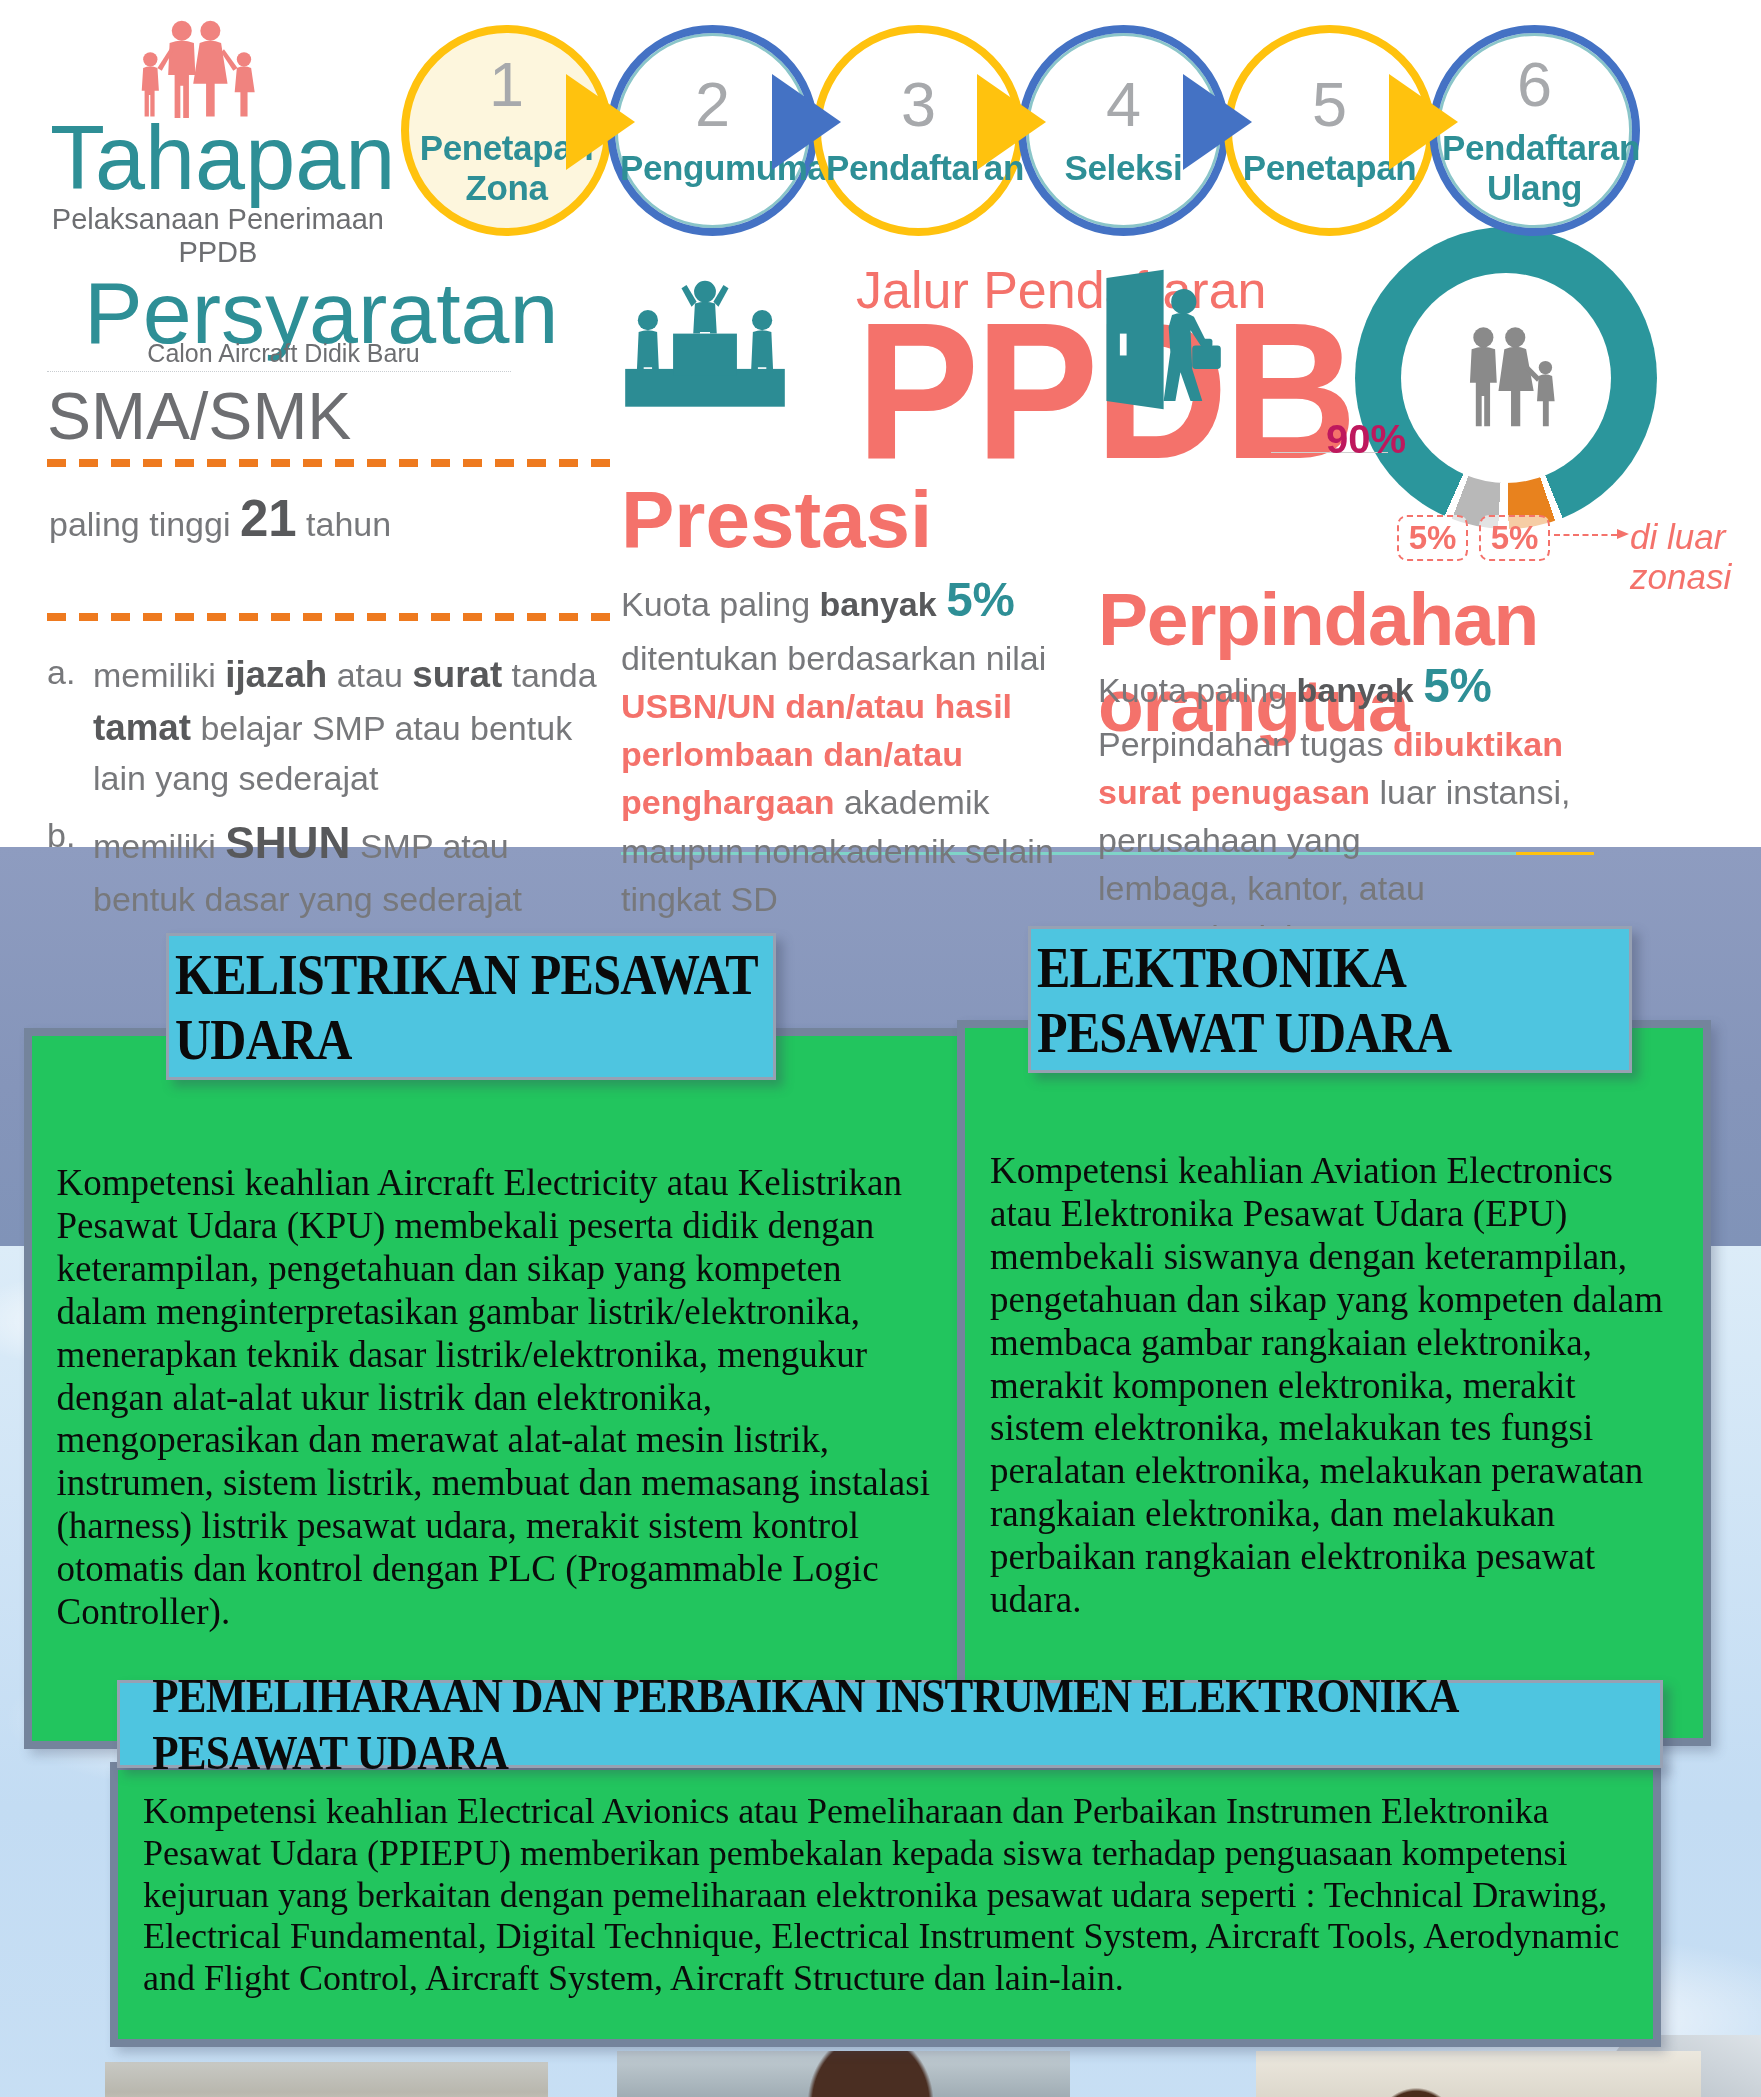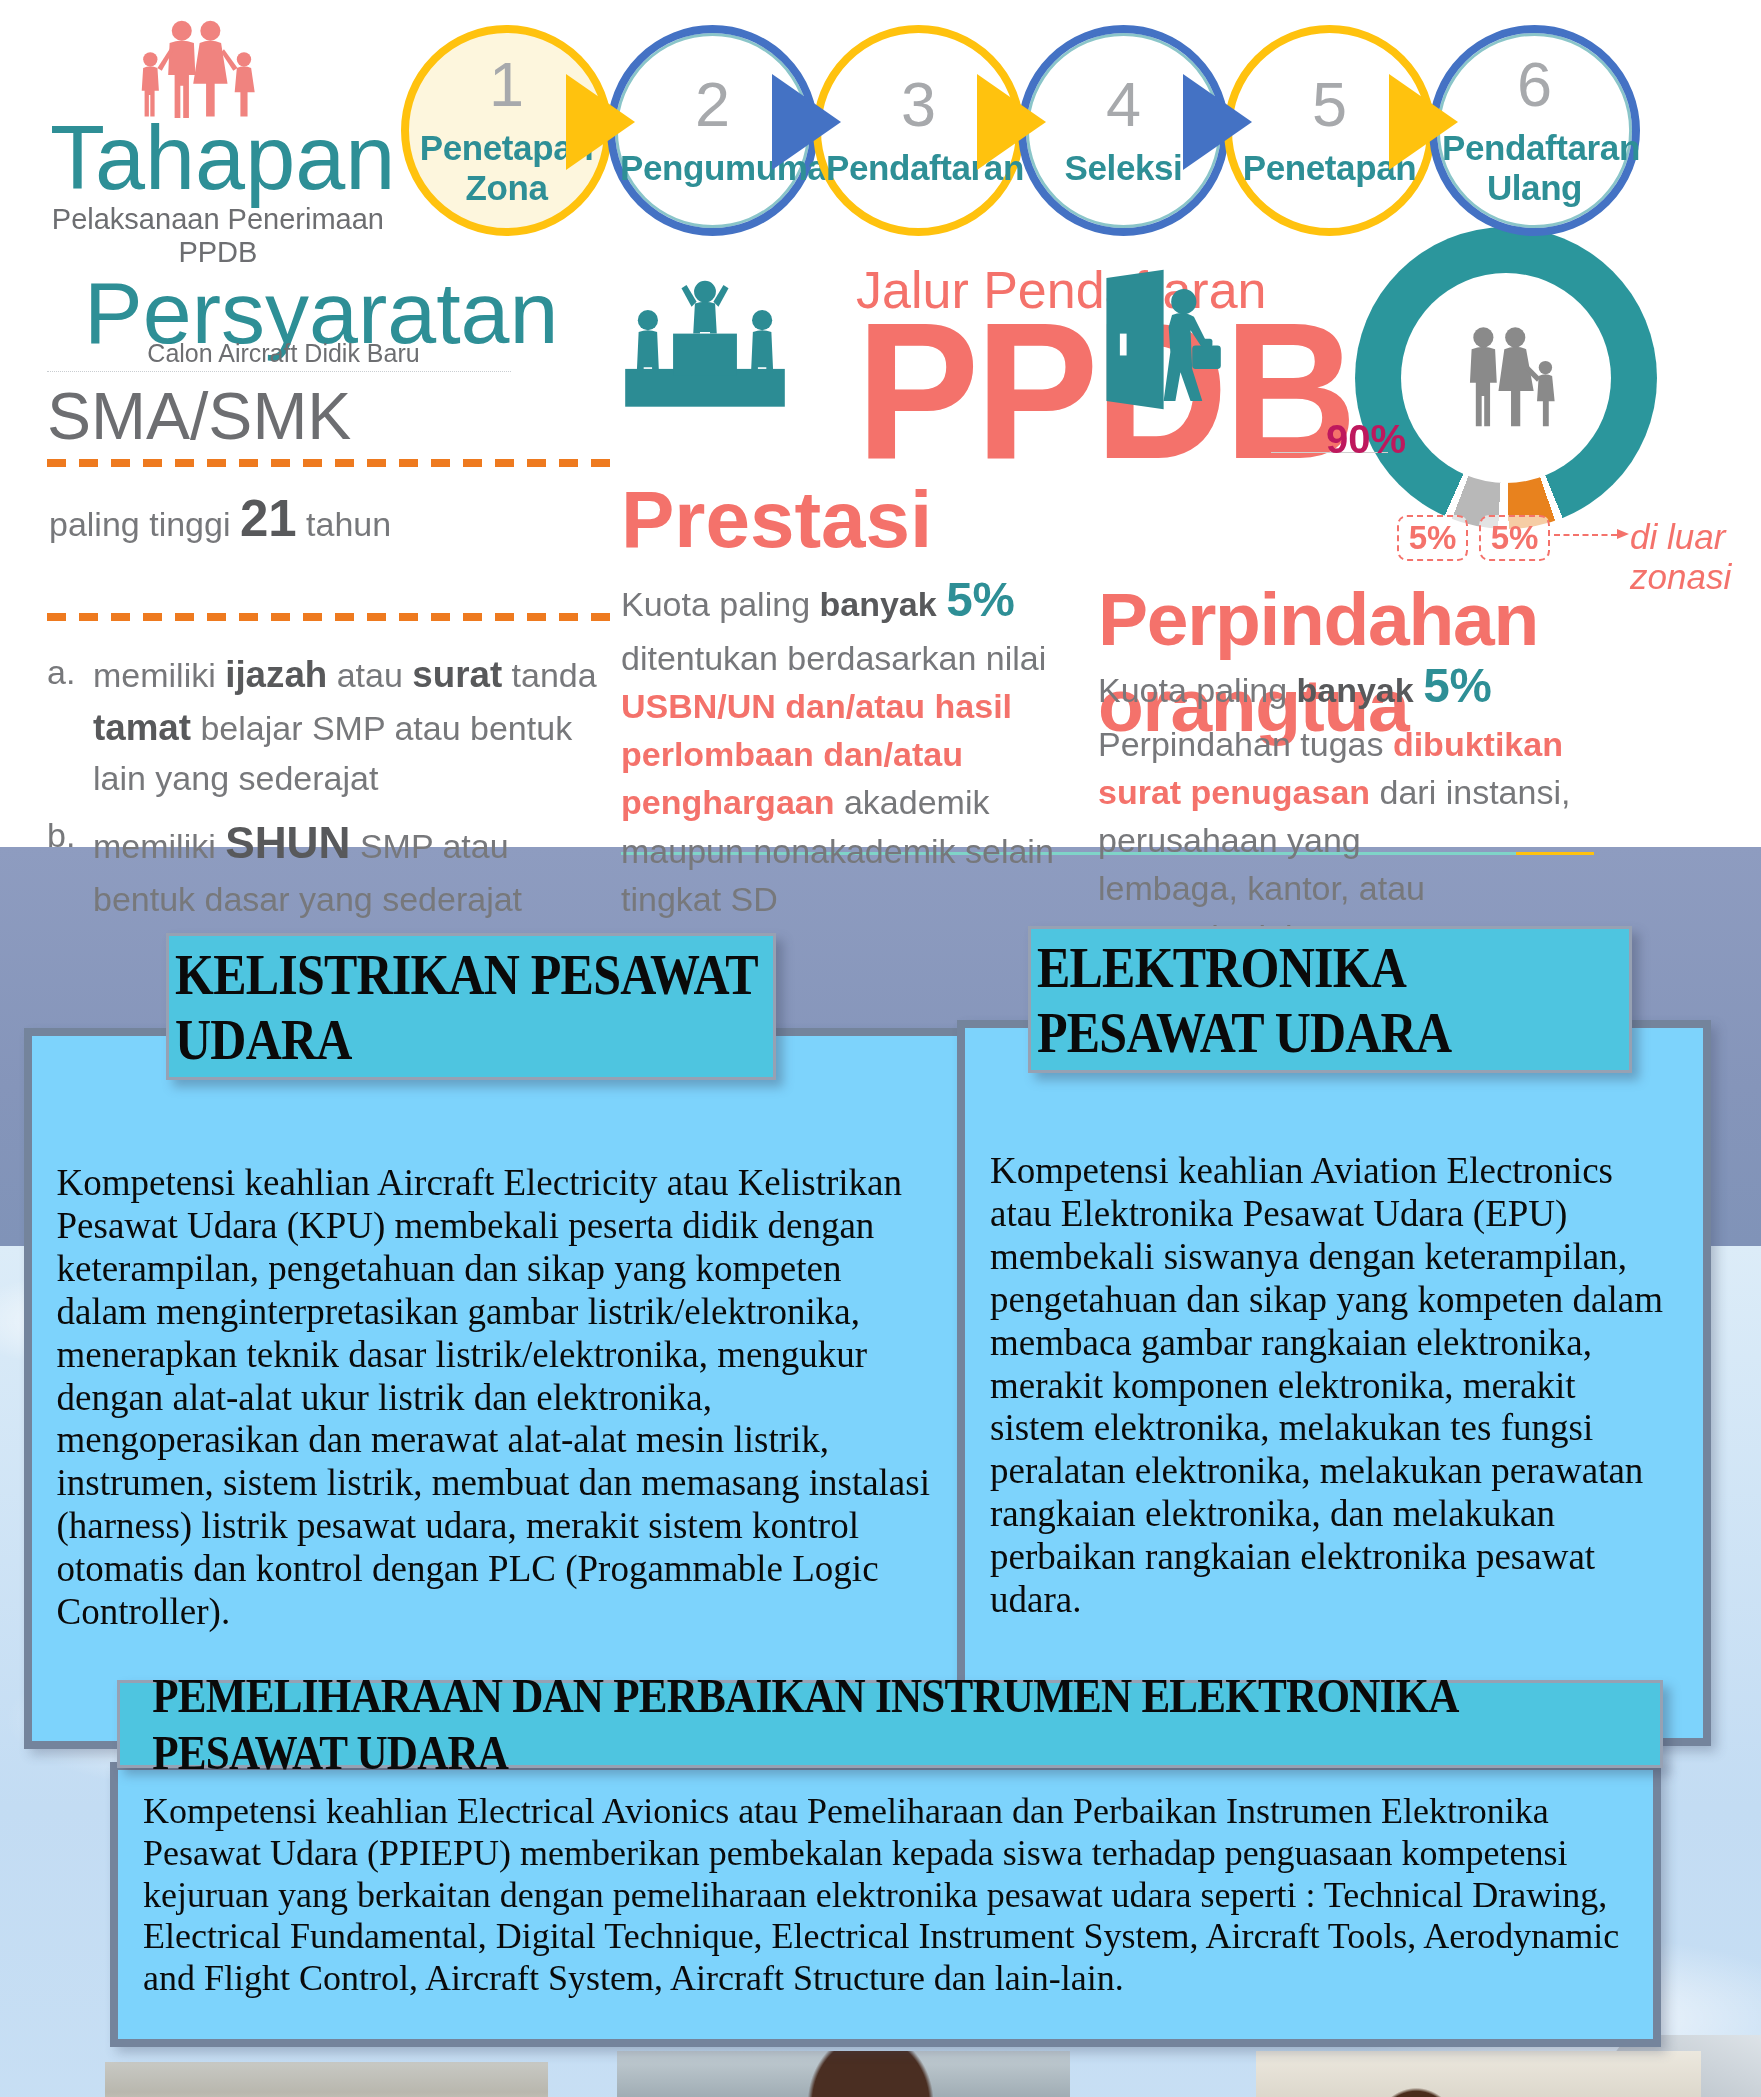--- a/index.html
+++ b/index.html
@@ -91,21 +91,21 @@
   .note-arrow{position:absolute;left:1554px;top:534px;width:63px;border-top:2.1px dashed #f4726b;}
   .note-arrow:after{content:"";position:absolute;right:-11.7px;top:-6.7px;border-left:12.6px solid #f4726b;
            border-top:5.9px solid transparent;border-bottom:5.9px solid transparent;}
   .note-zonasi{position:absolute;left:1630px;top:517px;font-size:35px;font-style:italic;color:#f4726b;}
 
   
   .pbox-title{position:absolute;background:#4ec5e0;border:3.4px solid #97a1b3;z-index:3;
       display:flex;align-items:center;justify-content:center;
       font-family:"Liberation Serif", serif;font-weight:bold;color:#0a0a0a;
       box-shadow:6.7px 6.7px 10px rgba(60,70,95,.35);}
-  .pbox-body{position:absolute;background:#7dd3fc;border:8.4px solid #74849c;z-index:2;
+  .pbox-body{position:absolute;background:#22c55e;border:8.4px solid #74849c;z-index:2;
       font-family:"Liberation Serif", serif;color:#0a0a0a;box-shadow:5.9px 5.9px 11px rgba(60,70,95,.3);}
   .pbox-title .t{letter-spacing:-0.8px;transform:scale(.98,1.12);}
   .pbox-body .b{display:block;}
 
   
   .photo{position:absolute;z-index:1;}
   .photo-a{background:
       radial-gradient(50px 55px at 40% 30%, #2f2418 0 46%, transparent 50%),
       radial-gradient(46px 50px at 60% 34%, #3a2b1b 0 46%, transparent 50%),
       radial-gradient(67px 38px at 22% 64%, #14305a 0 46%, transparent 50%),
@@ -257,21 +257,21 @@
   <div class="gray-tick"></div>
   <div class="pct-box" style="left:1397px;">5%</div>
   <div class="pct-box" style="left:1479px;">5%</div>
   <div class="note-arrow"></div>
   <div class="note-zonasi">di luar zonasi</div>
 
   <div class="t-perpindahan">Perpindahan orangtua</div>
   <div class="body-col" style="left:1098px;top:652px;width:495px;">
     <div><span class="seg-g">Kuota paling </span><span class="seg-gb">banyak </span><span class="seg-tl">5%</span></div>
     <div><span class="seg-g">Perpindahan tugas </span><span class="seg-cr">dibuktikan</span></div>
-    <div><span class="seg-cr">surat penugasan</span><span class="seg-g"> dari instansi,</span></div>
+    <div><span class="seg-cr">surat penugasan</span><span class="seg-g"> luar instansi,</span></div>
     <div><span class="seg-g">perusahaan yang</span></div>
     <div><span class="seg-g">lembaga, kantor, atau</span></div>
     <div><span class="seg-g">mempekerjakan</span></div>
   </div>
 
   <div class="pbox-title" style="left:166px;top:933px;width:604px;height:141px;font-size:51px;">
     <span class="t">KELISTRIKAN PESAWAT UDARA</span>
   </div>
   <div class="pbox-body" style="left:23.5px;top:1028px;width:879px;height:562px;padding:126px 29px 17px 25px;font-size:37px;line-height:1.16;">
     <span class="b">Kompetensi keahlian Aircraft Electricity atau Kelistrikan Pesawat Udara (KPU) membekali peserta didik dengan keterampilan, pengetahuan dan sikap yang kompeten dalam menginterpretasikan gambar listrik/elektronika, menerapkan teknik dasar listrik/elektronika, mengukur dengan alat-alat ukur listrik dan elektronika, mengoperasikan dan merawat alat-alat mesin listrik, instrumen, sistem listrik, membuat dan memasang instalasi (harness) listrik pesawat udara, merakit sistem kontrol otomatis dan kontrol dengan PLC (Progammable Logic Controller).</span>

